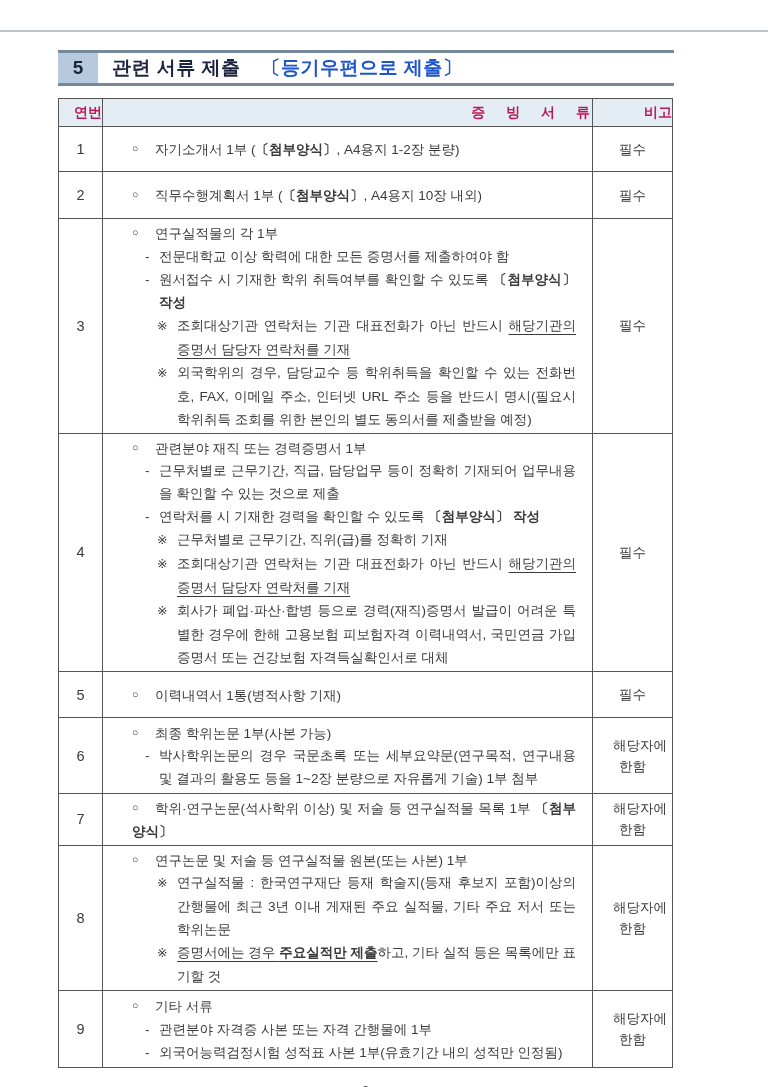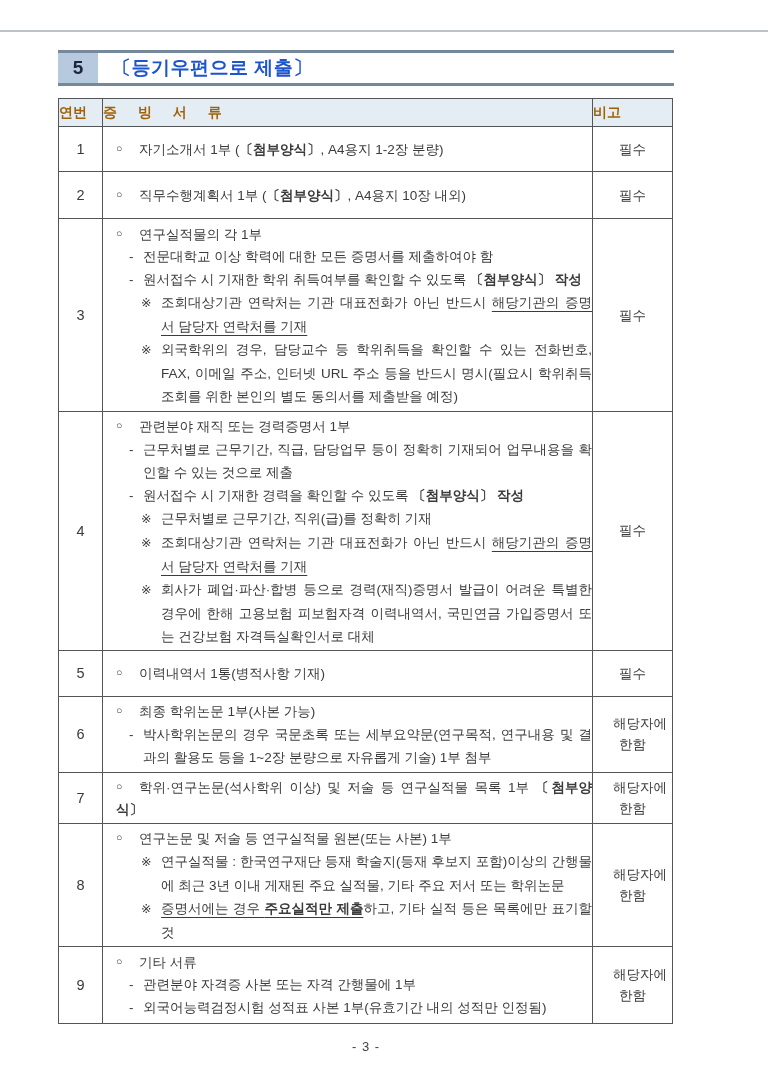--- a/index.html
+++ b/index.html
@@ -33,34 +33,34 @@
   .section-number{
     width:40px;background:var(--number-box-bg);color:var(--navy);
     font-weight:700;font-size:19px;
     display:flex;align-items:center;justify-content:center;
   }
   .section-title{
     display:flex;align-items:center;gap:9px;padding-left:14px;
     font-size:19px;font-weight:700;color:var(--navy);letter-spacing:0.5px;
     white-space:nowrap;
   }
-  .section-title .subtitle{color:var(--blue);}
+  .section-title .subtitle{color:var(--blue);margin-left:12px;}
 
   
   table{
     border-collapse:collapse;table-layout:fixed;width:614px;margin-top:12px;
   }
   th,td{border:1px solid var(--border);}
   thead th{
     background:var(--header-bg);height:28px;
-    font-size:14px;font-weight:700;color:#a16207;text-align:left;
+    font-size:14px;font-weight:700;color:#be185d;text-align:right;
   }
   th.doc-h{word-spacing:13px;letter-spacing:2px;}
   td.no-cell{text-align:center;font-size:14.5px;color:#3a3a3a;vertical-align:middle;}
-  td.doc-cell{padding:2px 0;vertical-align:middle;margin-top:24px;}
+  td.doc-cell{padding:2px 16px;vertical-align:middle;margin-top:24px;}
   td.remark-cell{
     text-align:center;font-size:13.5px;line-height:21px;padding:0 20px;
     word-break:keep-all;vertical-align:middle;
   }
   
   tbody tr:nth-child(1){height:45px}
   tbody tr:nth-child(2){height:47px}
   tbody tr:nth-child(3){height:193px}
   tbody tr:nth-child(4){height:236px}
   tbody tr:nth-child(5){height:46px}
@@ -91,20 +91,21 @@
 </head>
 <body>
 
 <div class="top-divider"></div>
 
 <div class="content">
 
   <div class="section-header">
     <div class="section-number">5</div>
     <div class="section-title">
+      <span>관련 서류 제출</span>
       <span class="subtitle">〔등기우편으로 제출〕</span>
     </div>
   </div>
 
   <table>
     <colgroup>
       <col style="width:44px">
       <col style="width:490px">
       <col style="width:80px">
     </colgroup>
@@ -139,21 +140,21 @@
             <div class="item star"><span class="bullet">※</span><span>조회대상기관 연락처는 기관 대표전화가 아닌 반드시 </span><span class="underline">해당기관의 증명서 담당자 연락처를 기재</span></div>
             <div class="item star"><span class="bullet">※</span><span>외국학위의 경우, 담당교수 등 학위취득을 확인할 수 있는 전화번호, FAX, 이메일 주소, 인터넷 URL 주소 등을 반드시 명시(필요시 학위취득 조회를 위한 본인의 별도 동의서를 제출받을 예정)</span></div>
           </td>
           <td class="remark-cell">필수</td>
         </tr>
         <tr>
           <td class="no-cell">4</td>
           <td class="doc-cell">
             <div class="item o"><span class="bullet">○</span><span>관련분야 재직 또는 경력증명서 1부</span></div>
             <div class="item dash"><span class="bullet">-</span><span>근무처별로 근무기간, 직급, 담당업무 등이 정확히 기재되어 업무내용을 확인할 수 있는 것으로 제출</span></div>
-            <div class="item dash"><span class="bullet">-</span><span>원서접수 시 기재한 경력을 확인할 수 있도록 </span><span class="bold ">〔첨부양식〕 작성</span></div>
+            <div class="item dash"><span class="bullet">-</span><span>연락처를 시 기재한 경력을 확인할 수 있도록 </span><span class="bold ">〔첨부양식〕 작성</span></div>
             <div class="item star"><span class="bullet">※</span><span>근무처별로 근무기간, 직위(급)를 정확히 기재</span></div>
             <div class="item star"><span class="bullet">※</span><span>조회대상기관 연락처는 기관 대표전화가 아닌 반드시 </span><span class="underline">해당기관의 증명서 담당자 연락처를 기재</span></div>
             <div class="item star"><span class="bullet">※</span><span>회사가 폐업·파산·합병 등으로 경력(재직)증명서 발급이 어려운 특별한 경우에 한해 고용보험 피보험자격 이력내역서, 국민연금 가입증명서 또는 건강보험 자격득실확인서로 대체</span></div>
           </td>
           <td class="remark-cell">필수</td>
         </tr>
         <tr>
           <td class="no-cell">5</td>
           <td class="doc-cell">
             <div class="item o"><span class="bullet">○</span><span>이력내역서 1통(병적사항 기재)</span></div>

